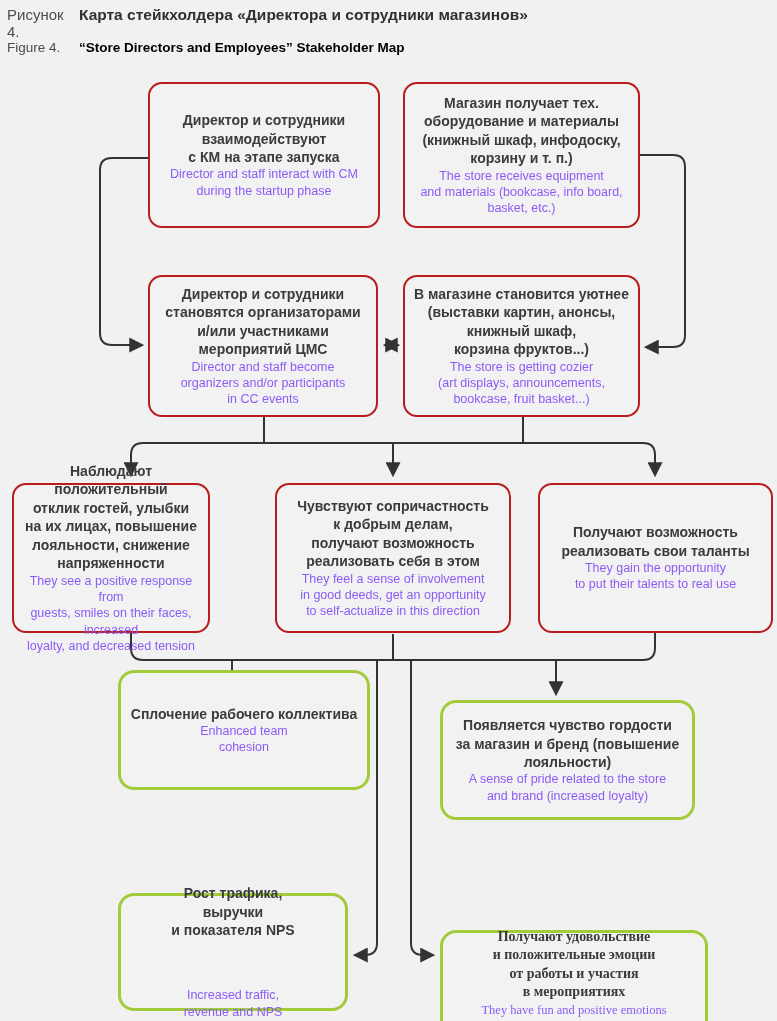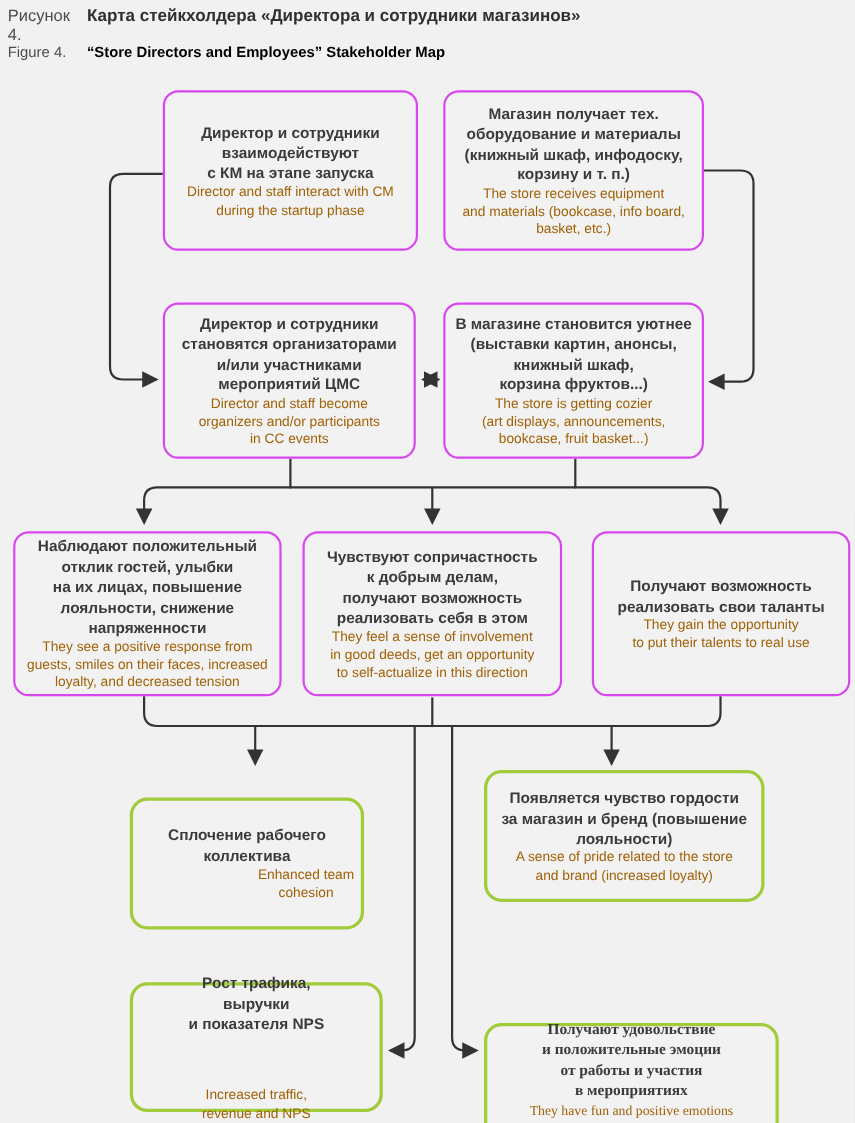--- a/index.html
+++ b/index.html
@@ -11,27 +11,27 @@
   .connectors{position:absolute;left:0;top:0;width:777px;height:1021px;}
   .header{position:absolute;left:7px;top:6px;width:760px;}
   .hrow{display:flex;align-items:baseline;}
   .figlabel{flex:0 0 72px;color:#4c4c4c;}
   .r1 .figlabel{font-size:15px;}
   .r1 .title-ru{font-size:15.5px;font-weight:700;color:#303030;}
   .r2 .figlabel{font-size:13.5px;}
   .r2 .title-en{font-size:13.5px;font-weight:700;color:#000000;}
   .node{
     position:absolute;box-sizing:border-box;
-    background:#f2f2f3;border:2px solid #d946ef;border-radius:14px;
+    background:#f2f2f3;border:2px solid #b91c1c;border-radius:14px;
     display:flex;flex-direction:column;align-items:center;justify-content:center;
     text-align:center;padding:8px 6px;
   }
   .node.green{border:3px solid #a2cb3a;border-radius:16px;}
   .ru{white-space:pre-line;font-size:14px;font-weight:600;color:#3b3b3b;line-height:1.32;}
-  .en{white-space:pre-line;font-size:12.5px;font-weight:400;color:#a16207;line-height:1.3;}
+  .en{white-space:pre-line;font-size:12.5px;font-weight:400;color:#8b5cf6;line-height:1.3;}
 </style>
 </head>
 <body>
 
 <div class="canvas">
 
   <div class="header">
     <div class="hrow r1">
       <span class="figlabel">Рисунок 4.</span>
       <span class="title-ru">Карта стейкхолдера «Директора и сотрудники магазинов»</span>
@@ -96,21 +96,21 @@
   <div class="node" style="left:403px;top:275px;width:237px;height:142px;">
     <div class="ru">В магазине становится уютнее
 (выставки картин, анонсы,
 книжный шкаф,
 корзина фруктов...)</div>
     <div class="en">The store is getting cozier
 (art displays, announcements,
 bookcase, fruit basket...)</div>
   </div>
 
-  <div class="node" style="left:12px;top:483px;width:244px;height:150px;">
+  <div class="node" style="left:12px;top:483px;width:198px;height:150px;">
     <div class="ru">Наблюдают положительный
 отклик гостей, улыбки
 на их лицах, повышение
 лояльности, снижение
 напряженности</div>
     <div class="en">They see a positive response from
 guests, smiles on their faces, increased
 loyalty, and decreased tension</div>
   </div>
 
@@ -124,21 +124,21 @@
 to self-actualize in this direction</div>
   </div>
 
   <div class="node" style="left:538px;top:483px;width:235px;height:150px;">
     <div class="ru">Получают возможность
 реализовать свои таланты</div>
     <div class="en">They gain the opportunity
 to put their talents to real use</div>
   </div>
 
-  <div class="node green" style="left:118px;top:725px;width:213px;height:120px;align-items:flex-end;">
+  <div class="node green" style="left:118px;top:670px;width:252px;height:120px;">
     <div class="ru">Сплочение рабочего коллектива</div>
     <div class="en">Enhanced team
 cohesion</div>
   </div>
 
   <div class="node green" style="left:440px;top:700px;width:255px;height:120px;">
     <div class="ru">Появляется чувство гордости
 за магазин и бренд (повышение
 лояльности)</div>
     <div class="en">A sense of pride related to the store

